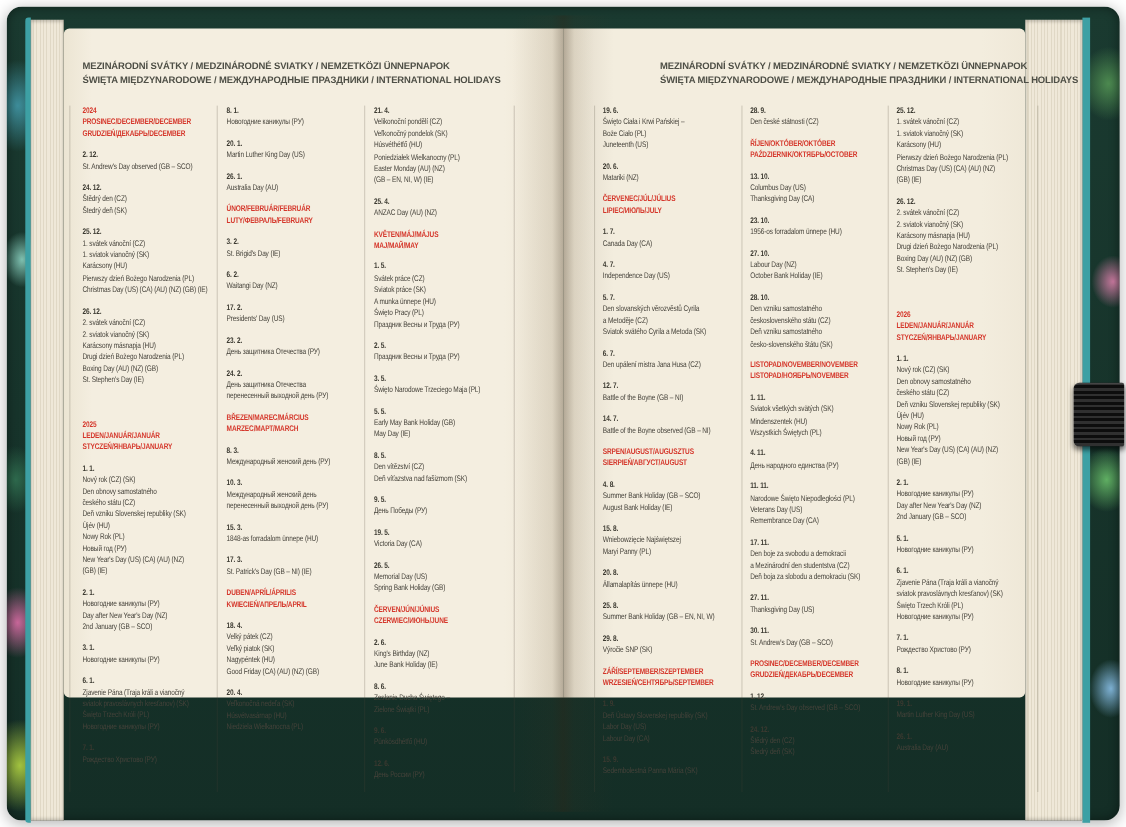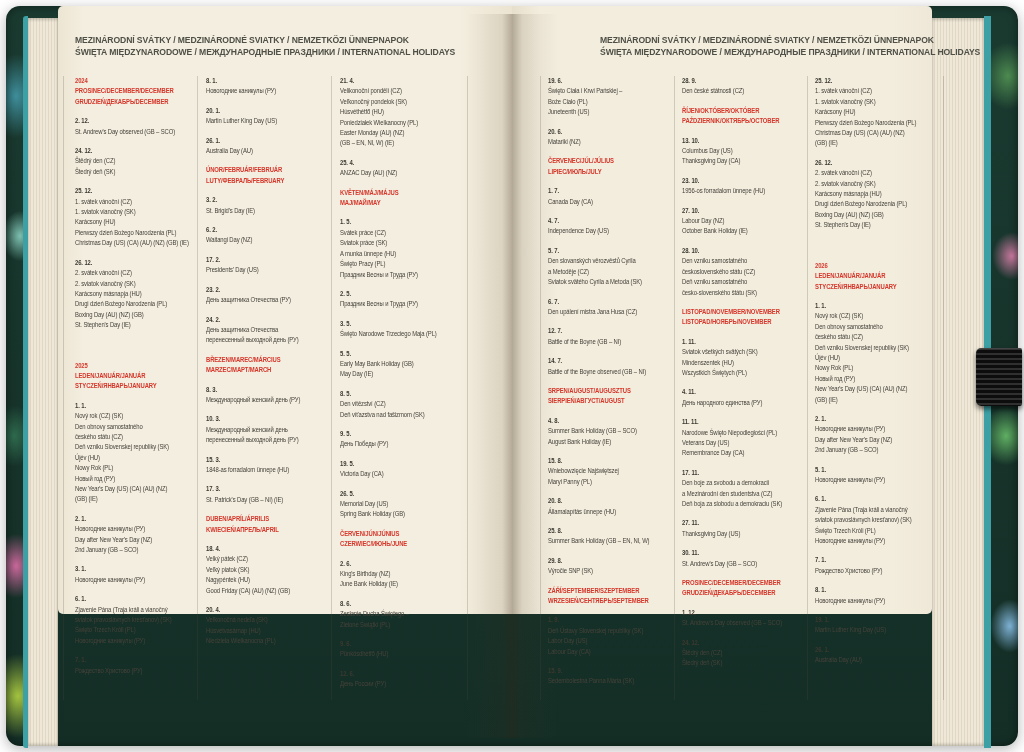--- a/index.html
+++ b/index.html
@@ -26,21 +26,21 @@
   .edge-paint{position:absolute;top:10px;height:732px;background:var(--edge-teal);}
   .edge-paint.left{left:17px;width:5px;border-radius:3px 0 0 3px;}
   .edge-paint.right{left:978px;width:7px;}
   .stack{
     position:absolute;top:12px;height:728px;
     background:repeating-linear-gradient(90deg,#efe8d8 0 2px,#e0d8c5 2px 3px);
     box-shadow:inset 0 2px 3px rgba(0,0,0,.18), inset 0 -2px 3px rgba(0,0,0,.18);
   }
   .stack.left{left:22px;width:30px;}
   .stack.right{left:926px;width:52px;}
-  .page{position:absolute;top:0;height:608px;background:var(--page-cream);}
+  .page{position:absolute;top:20px;height:608px;background:var(--page-cream);}
   .page-left{
     left:52px;width:454px;border-radius:5px 0 0 5px;
     background:linear-gradient(to right,#ece5d3 0,#f4eee0 26px,#f4eee0 400px,#ece4d1 454px);
   }
   .page-right{
     left:506px;width:420px;border-radius:0 5px 5px 0;
     background:linear-gradient(to right,#e7dfcc 0,#f3edde 28px,#f3edde 380px,#efe8d8 420px);
   }
   .spine{
     position:absolute;left:460px;top:8px;width:92px;height:724px;pointer-events:none;

